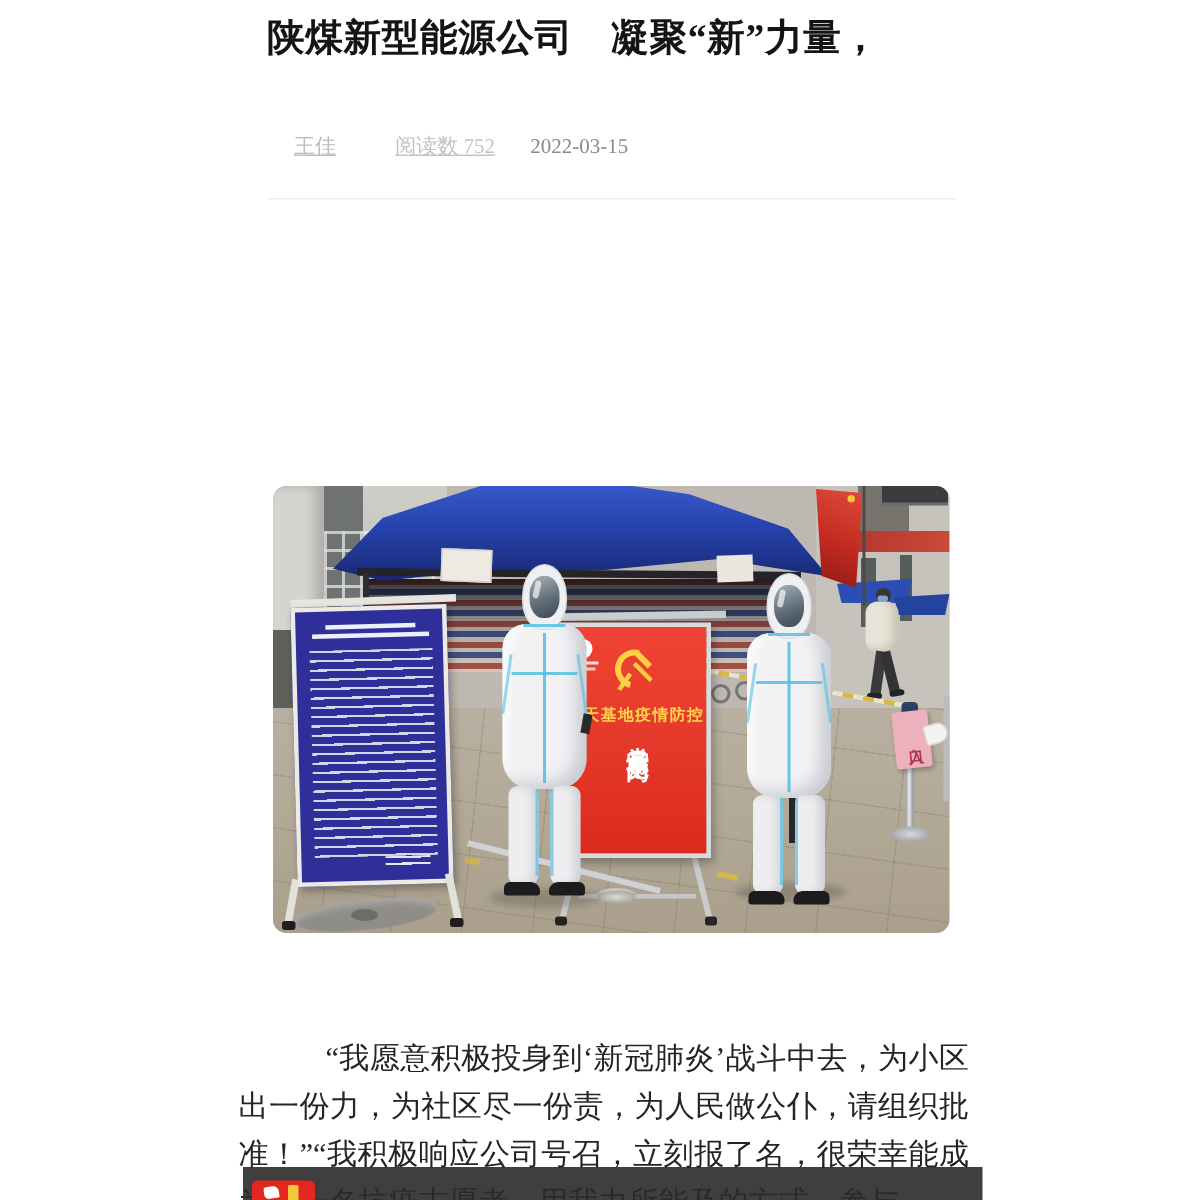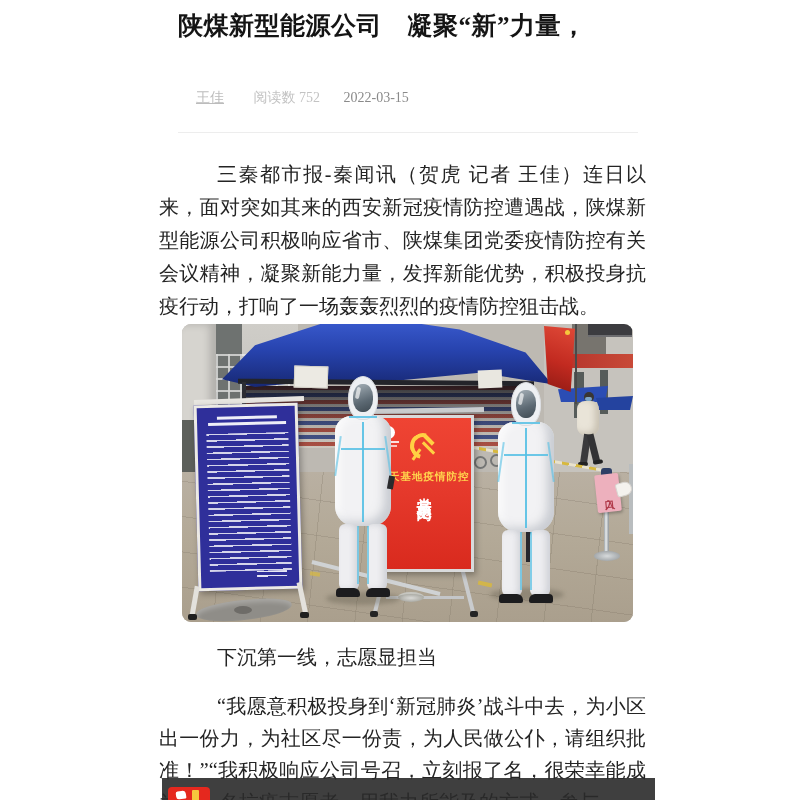--- a/index.html
+++ b/index.html
@@ -6,21 +6,21 @@
   html,body { background:#ffffff; }
   body { font-family:"Liberation Serif","DejaVu Serif",serif; }
   .screen { position:relative; width:793px; height:800px; background:#fff; overflow:hidden;border-radius:23px; }
   .ab { position:absolute; }
 
   
   .title { left:178px; top:8px; width:478px; font-size:25px; line-height:35px; font-weight:700; color:#141414; letter-spacing:.5px; }
   .title span { display:block; }
   .byline { left:196px; top:89px; font-size:14px; white-space:nowrap; }
   .byline .author { color:#bcbcbc;text-decoration:underline; }
-  .byline .reads  { color:#c3c3c3; margin-left:26px; }
+  .byline .reads  { color:#c3c3c3; margin-left:36px;text-decoration:underline; }
   .byline .date   { color:#8a8a8a; margin-left:20px; }
   .divider { left:178px; top:132px; width:460px; height:1px; background:#ededed; }
   .para { left:159px; width:487px; font-size:20px; line-height:33px; color:#242424; text-align:justify; text-indent:58px; }
   .p1 { top:158px; }
   .subhead { top:641px; }
   .p2 { top:690px; line-height:32px; }
 
   
   .photo { left:182px; top:324px; width:451px; height:298px; border-radius:9px; overflow:hidden; background:#bdb9b2; }
 
@@ -180,21 +180,20 @@
   </h1>
 
   <div class="ab byline">
     <span class="author">王佳</span>
     <span class="reads">阅读数 752</span>
     <span class="date">2022-03-15</span>
   </div>
 
   <div class="ab divider"></div>
 
-  <p class="ab para p1">三秦都市报-秦闻讯（贺虎 记者 王佳）连日以来，面对突如其来的西安新冠疫情防控遭遇战，陕煤新型能源公司积极响应省市、陕煤集团党委疫情防控有关会议精神，凝聚新能力量，发挥新能优势，积极投身抗疫行动，打响了一场轰轰烈烈的疫情防控狙击战。</p>
 
   <div class="ab photo">
     <div class="ab bldg-left">
       <div class="ab bl-col"></div>
       <div class="ab bl-dark"></div>
       <div class="ab bl-grid"></div>
       <div class="ab bl-band"></div>
     </div>
     <div class="ab bldg-right">
       <div class="ab br-entr"></div>
@@ -319,21 +318,20 @@
       <div class="ab ltrim-r"></div>
       <div class="ab shoe-l"></div>
       <div class="ab shoe-r"></div>
       <div class="ab hood"></div>
       <div class="ab shield"></div>
       <div class="ab shield-gl"></div>
       <div class="ab hood-trim"></div>
     </div>
   </div>
 
-  <p class="ab para subhead">下沉第一线，志愿显担当</p>
   <p class="ab para p2">“我愿意积极投身到‘新冠肺炎’战斗中去，为小区出一份力，为社区尽一份责，为人民做公仆，请组织批准！”“我积极响应公司号召，立刻报了名，很荣幸能成为了一名抗疫志愿者，用我力所能及的方式，参与</p>
 
   <div class="ab bottom-bar">
     <div class="bar-icon">
       <div class="bar-icon-white"></div>
       <div class="bar-icon-gold"></div>
     </div>
   </div>
 
 </div>

